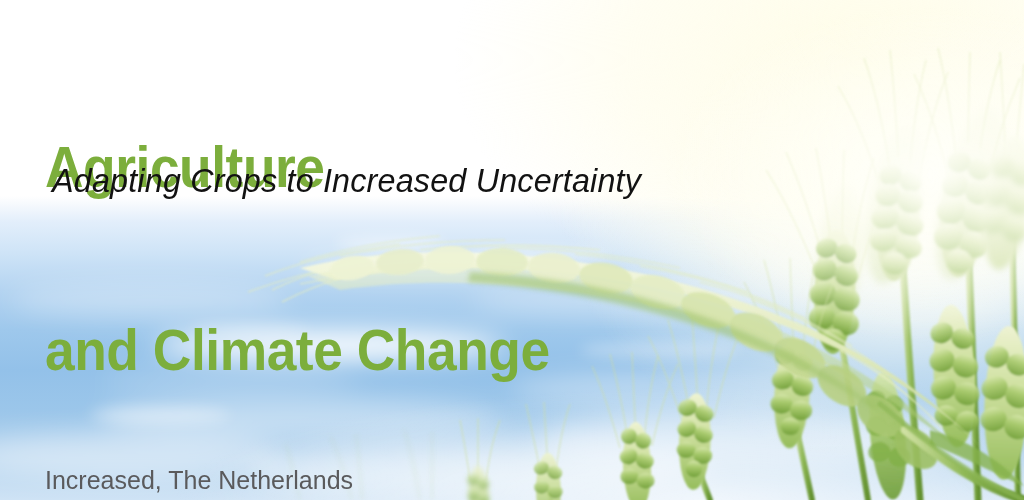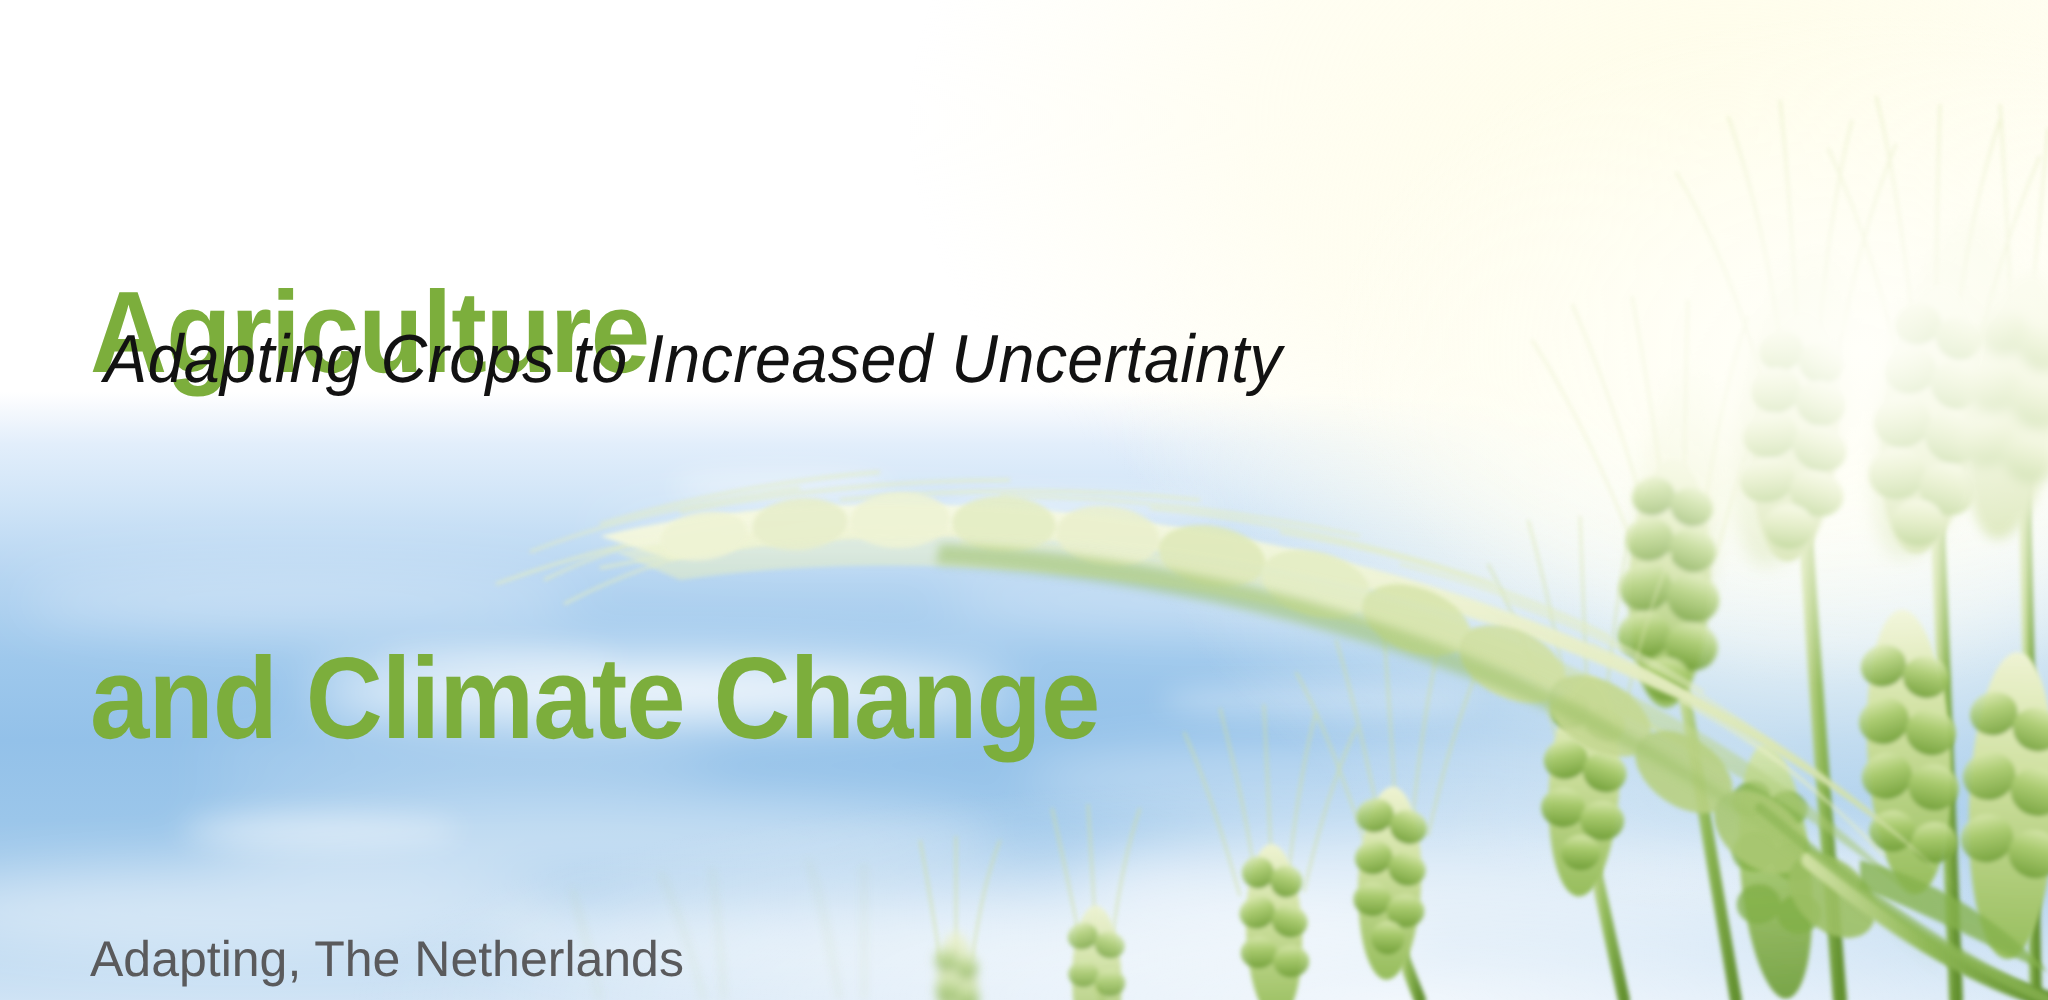--- a/index.html
+++ b/index.html
@@ -500,17 +500,17 @@
   <div class="sun-glow" style="background: radial-gradient(ellipse 330px 210px at 930px 175px, rgba(255,255,250,.92) 0%, rgba(255,255,248,.50) 45%, rgba(255,255,255,0) 80%);"></div>
 
   <div class="title">
     <span class="title-line">Agriculture</span>
     <span class="title-line">and Climate Change</span>
   </div>
 
   <div class="subtitle">Adapting Crops to Increased Uncertainty</div>
 
   <div class="venue">
-    <span class="venue-line">Adapting, The Netherlands</span>
+    <span class="venue-line">Increased, The Netherlands</span>
     
   </div>
 
 </div>
 
 </body></html>

